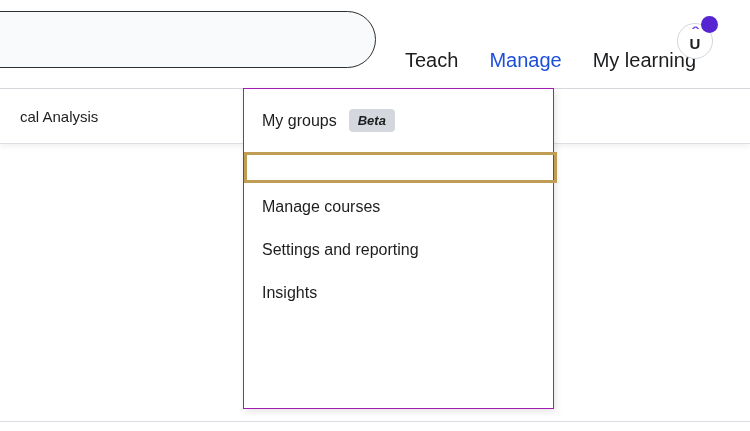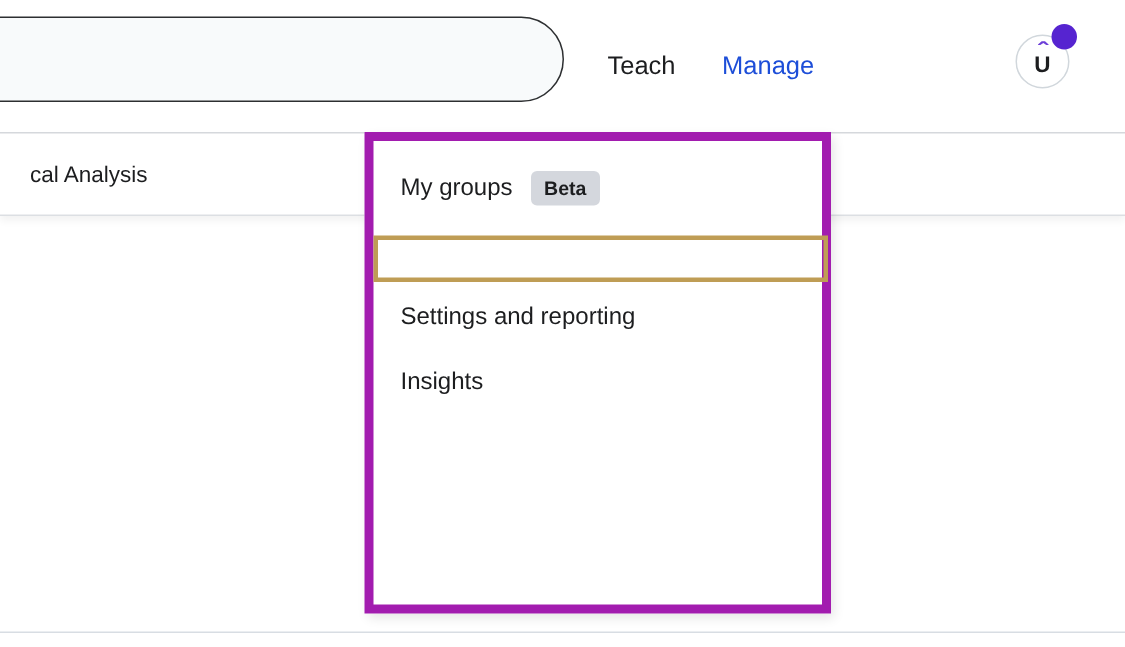--- a/index.html
+++ b/index.html
@@ -24,23 +24,23 @@
     width:438px; height:57px;
     border:1.5px solid #2d2f31;
     border-radius:29px;
     background:#f8fafb;
     outline:none;
     padding:0 24px 0 78px;
     font-family:"Liberation Sans", sans-serif;
     font-size:15px; color:#1c1d1f;
   }
   .top-nav {
-    position:absolute; left:405px; top:0; height:88px;
+    position:absolute; left:405px; top:16px; height:88px;
     display:flex; align-items:center; gap:31px;
-    font-size:17px;
+    font-size:20px;
   }
   .top-nav a { color:#1c1d1f; text-decoration:none; cursor:pointer; white-space:nowrap; }
   .top-nav a.active { color:#1d4ed8; }
 
   .avatar {
     position:absolute; left:677px; top:23px;
     width:36px; height:36px;
     border:1px solid #d1d7dc; border-radius:50%;
     background:#ffffff;
     display:flex; flex-direction:column;
@@ -73,21 +73,21 @@
   .breadcrumb {
     margin-left:20px;
     font-size:15px; color:#1c1d1f; white-space:nowrap;
   }
 
   
   .dropdown {
     position:absolute; left:243px; top:88px;
     width:311px; height:321px;
     background:#ffffff;
-    border:6px solid #a21caf;
+    border:1px solid #a21caf;
     box-shadow:2px 3px 7px rgba(0,0,0,0.10);
     padding:10px 0;
     z-index:5;
   }
   .menu-item {
     position:relative;
     height:43px;
     display:flex; align-items:center;
     padding:0 18px;
     font-size:16px;
@@ -97,20 +97,21 @@
   .menu-item .label { color:#1c1d1f; }
   .menu-item.active .label { color:#5624d0; }
   .badge {
     margin-left:12px;
     background:#d4d7dd;
     color:#1c1d1f;
     font-size:13px; font-weight:bold;
     padding:4px 9px;
     border-radius:4px;
     line-height:15px;
+    font-style:italic;
   }
   .highlight-box {
     position:absolute;
     left:0; right:-4px; top:10px;
     height:31px;
     border:3px solid #bf9d55;
     pointer-events:none;
   }
 
   
@@ -121,20 +122,21 @@
   }
 </style>
 </head>
 <body>
 
 <div class="header">
   <input class="search-input" type="text" value="" style="">
   <nav class="top-nav">
     <a>Teach</a>
     <a class="active">Manage</a>
+    <a>My learning</a>
   </nav>
   <div class="avatar">
     <span class="caret">ˆ</span>
     <span class="initial">U</span>
     <span class="dot"></span>
   </div>
 </div>
 
 <div class="subheader">
   <span class="breadcrumb">cal Analysis</span>
@@ -142,20 +144,23 @@
 
 <div class="dropdown">
   <div class="menu-item">
     <span class="label">My groups</span>
     <span class="badge">Beta</span>
   </div>
   <div class="menu-item active">
     <span class="highlight-box"></span>
   </div>
   <div class="menu-item">
+    <span class="label">Manage courses</span>
+  </div>
+  <div class="menu-item">
     <span class="label">Settings and reporting</span>
   </div>
   <div class="menu-item">
     <span class="label">Insights</span>
   </div>
 </div>
 
 <div class="bottom-divider"></div>
 
 </body></html>

